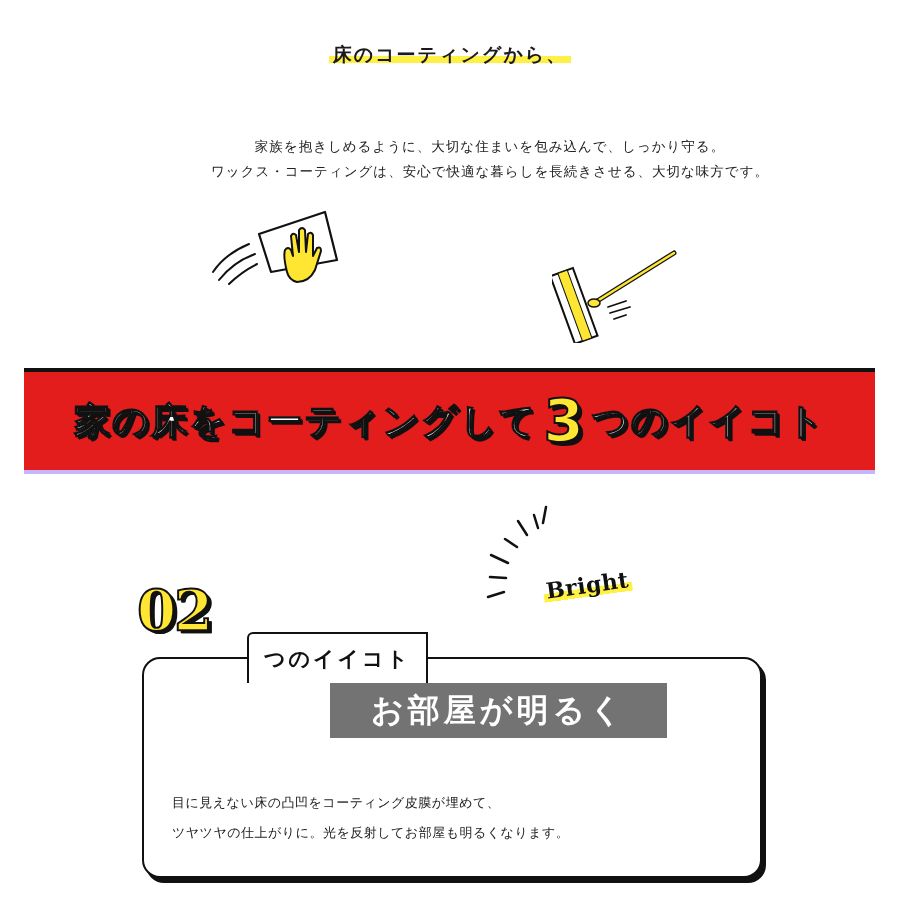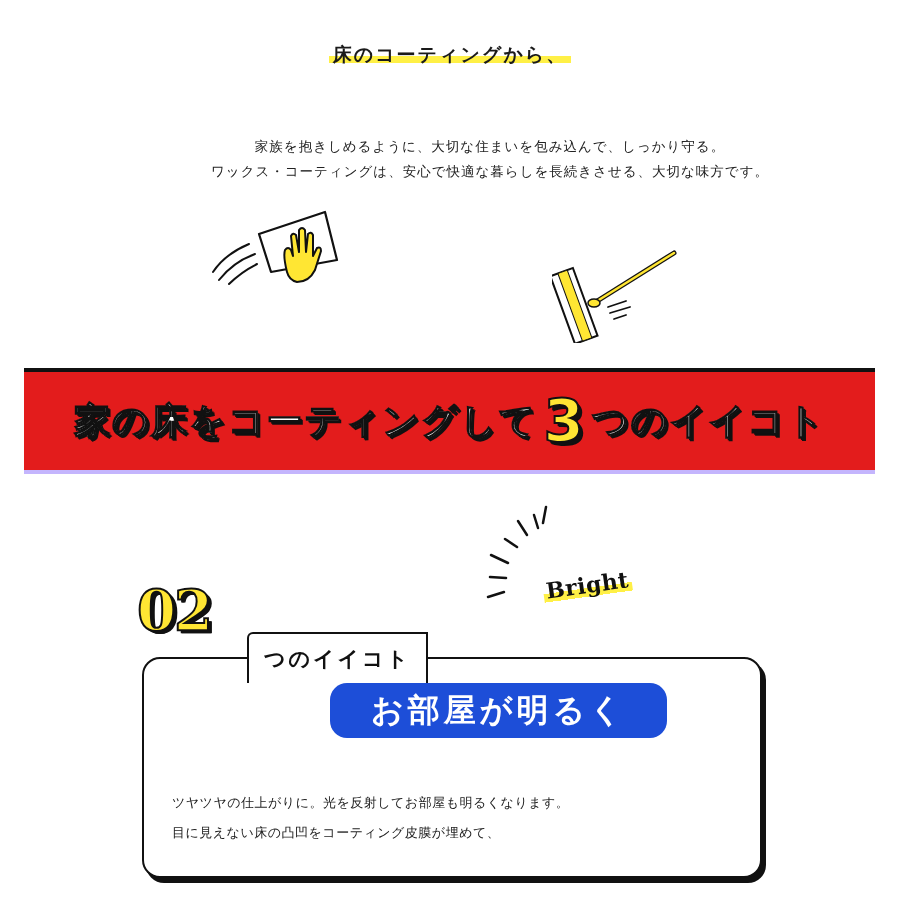--- a/index.html
+++ b/index.html
@@ -65,23 +65,23 @@
   }
   .card-tag {
     position: absolute; left: 247px; top: 632px; width: 181px; height: 51px;
     background: #fff; border: 2px solid #111; border-bottom: none;
     border-radius: 6px 0 0 0;
     display: flex; align-items: center; justify-content: center;
     font-size: 21px; font-weight: bold; letter-spacing: 3px; color: #111;
   }
   .card-headline {
     position: absolute; left: 330px; top: 683px; width: 337px; height: 55px;
-    background: #1d4ed8; color: #fff;
+    background: #737373; color: #fff;
     display: flex; align-items: center; justify-content: center;
-    font-size: 32px; font-weight: bold; letter-spacing: 4px; border-radius: 17px;
+    font-size: 32px; font-weight: bold; letter-spacing: 4px;
   }
   .card-body {
     position: absolute; left: 172px; top: 788px; width: 560px;
     font-size: 13px; line-height: 30px; color: #222; letter-spacing: 0.5px;
   }
   .card-body span { display: block; }
 </style>
 </head>
 <body>
 
@@ -136,15 +136,15 @@
 </svg>
 
 <div class="bright-label">Bright</div>
 
 <div class="point-number">02</div>
 
 <div class="card"></div>
 <div class="card-tag">つのイイコト</div>
 <div class="card-headline">お部屋が明るく</div>
 <div class="card-body">
+  <span>目に見えない床の凸凹をコーティング皮膜が埋めて、</span>
   <span>ツヤツヤの仕上がりに。光を反射してお部屋も明るくなります。</span>
-  <span>目に見えない床の凸凹をコーティング皮膜が埋めて、</span>
 </div>
 
 </body></html>

